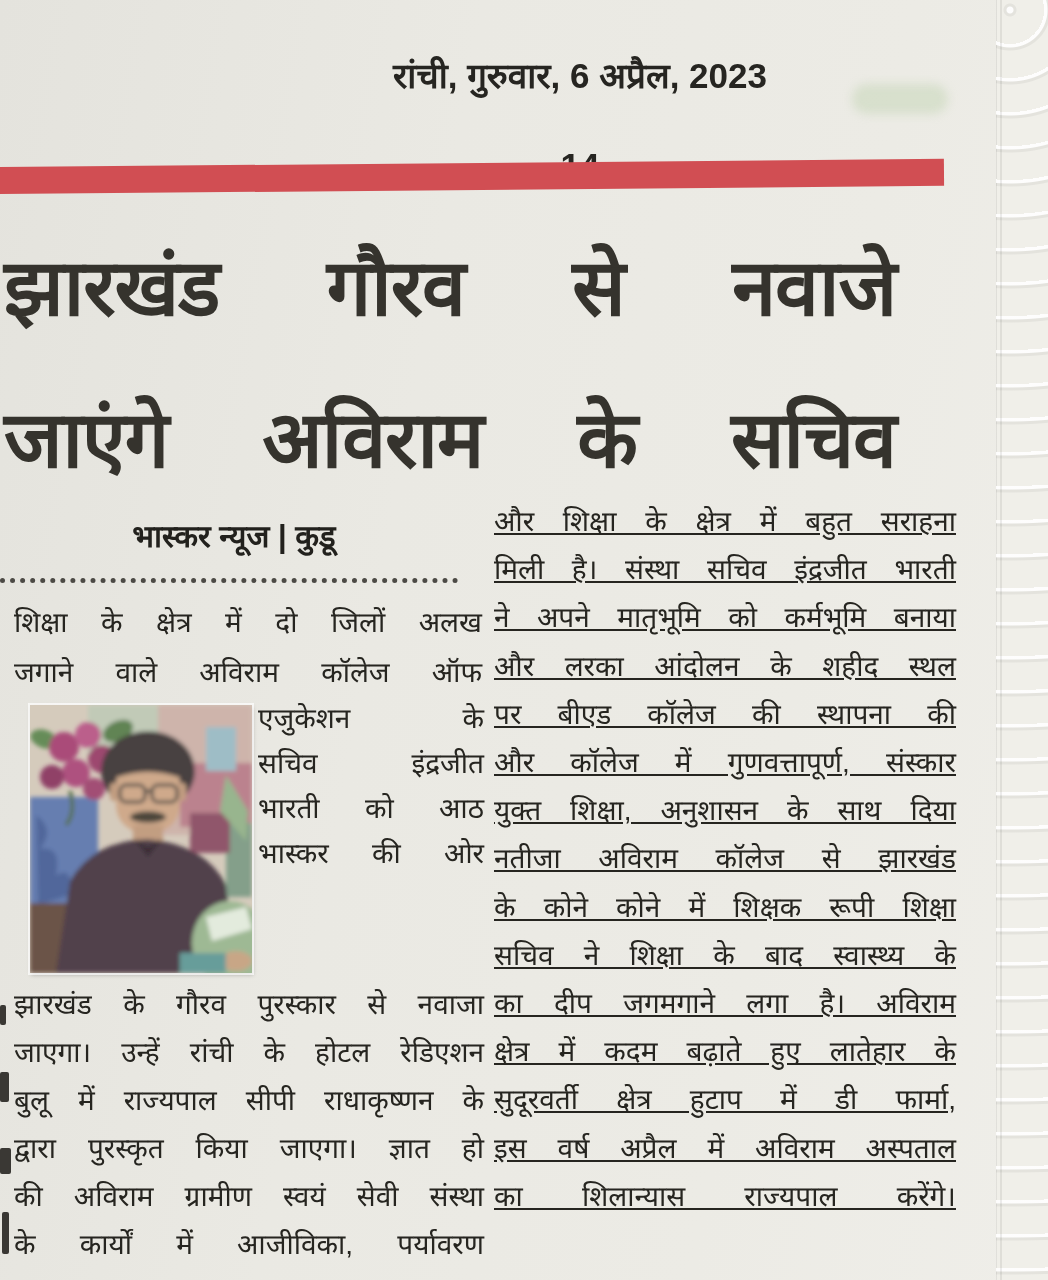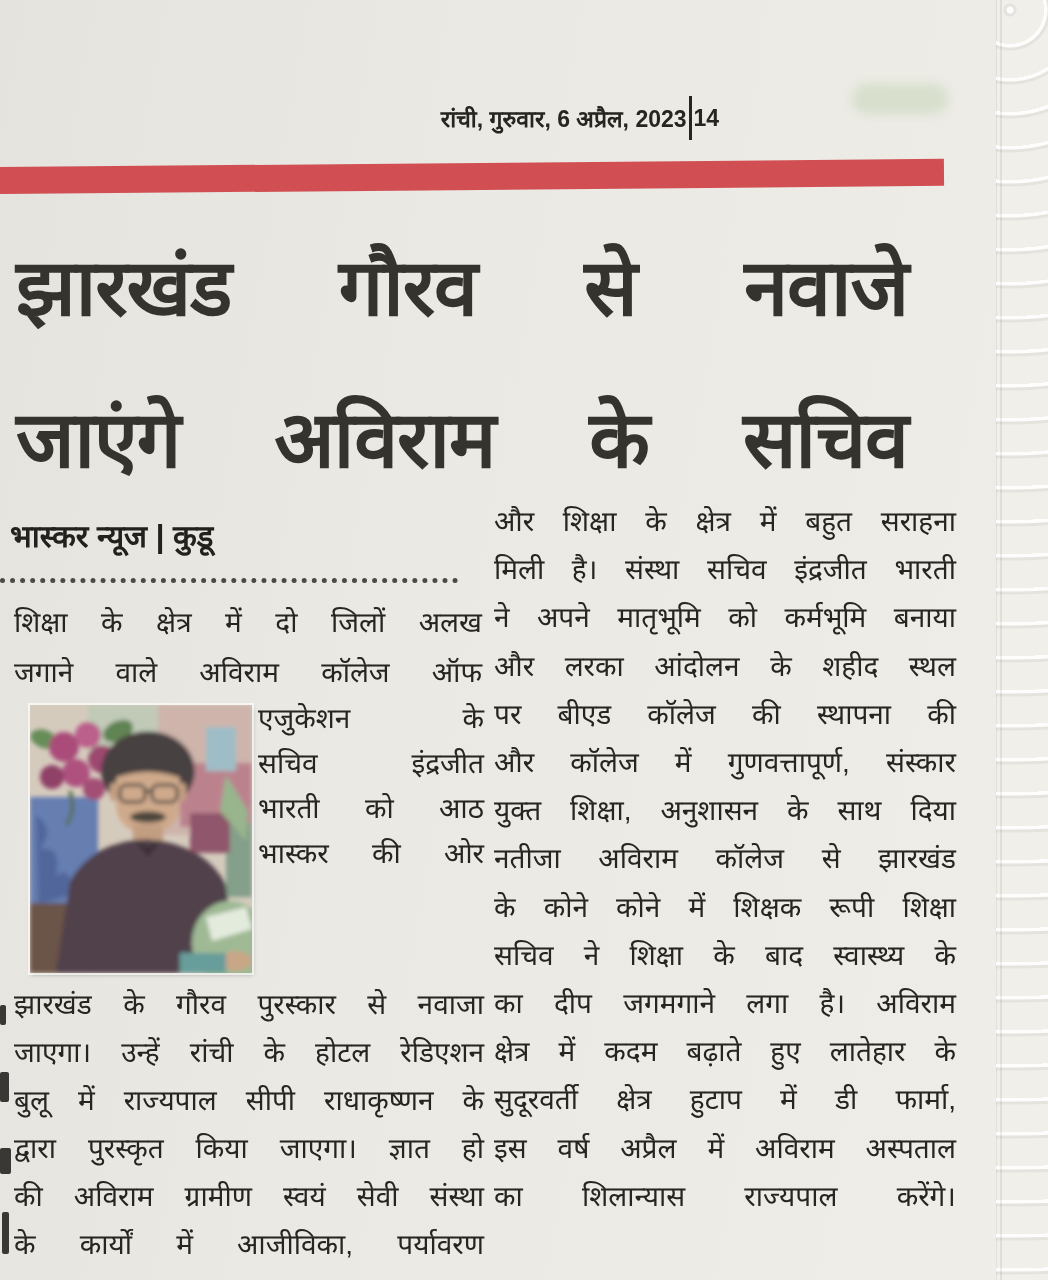--- a/index.html
+++ b/index.html
@@ -30,60 +30,60 @@
     background:rgba(168,199,150,0.30);filter:blur(5px);
   }
   .edge-mark{position:absolute;background:#3a3834;border-radius:2px;}
   .edge-mark.m1{left:0;top:1072px;width:9px;height:30px;}
   .edge-mark.m2{left:0;top:1148px;width:11px;height:26px;}
   .edge-mark.m3{left:2px;top:1212px;width:7px;height:42px;}
   .edge-mark.m4{left:0;top:1005px;width:6px;height:20px;}
 
   .dateline{
     position:absolute;left:300px;top:88px;width:560px;height:60px;
-    display:flex;align-items:center;justify-content:center;gap:2px;
-    font-weight:bold;font-size:23px;color:#262521;
+    display:flex;align-items:center;justify-content:center;gap:24px;
+    font-weight:bold;font-size:35px;color:#262521;flex-direction:column;
   }
   .dateline .bar{width:3px;height:44px;background:#262521;}
 
   .red-rule{
     position:absolute;left:-4px;top:163px;width:948px;height:27px;
     background:var(--accent_bar,#d14e53);
     transform:rotate(-0.5deg);
   }
 
-  .headline{position:absolute;left:16px;top:212px;width:892px;color:#35332d;}
+  .headline{position:absolute;left:4px;top:212px;width:892px;color:#35332d;}
   .headline-line{
     font-size:79px;font-weight:800;line-height:152px;
     letter-spacing:-1px;
     text-align:justify;text-align-last:justify;
     white-space:nowrap;
   }
 
   .byline{
     position:absolute;left:10px;top:514px;width:448px;
-    font-weight:bold;font-size:31px;color:#22211d;
+    text-align:center;font-weight:bold;font-size:31px;color:#22211d;
   }
   .byline-rule{
     position:absolute;left:0;top:568px;width:458px;height:10px;
     border-bottom:5px dotted #4c4a45;
   }
 
   .body-text .line{
     text-align:justify;text-align-last:justify;
     color:#262520;
   }
   .left-intro{position:absolute;left:14px;top:598px;width:468px;font-size:28px;}
   .left-intro .line{line-height:50px;}
   .beside-photo{position:absolute;left:258px;top:696px;width:226px;font-size:28px;}
   .beside-photo .line{line-height:45px;}
   .below-photo{position:absolute;left:14px;top:981px;width:470px;font-size:28px;}
   .below-photo .line{line-height:48px;}
   .right-col{position:absolute;left:494px;top:498px;width:462px;font-size:28px;}
-  .right-col .line{line-height:48.2px;}
+  .right-col .line{line-height:48.2px;text-decoration:underline;}
 
   .photo{
     position:absolute;left:30px;top:705px;width:222px;height:268px;
     box-shadow:0 0 0 2px rgba(255,255,255,.7), 1px 2px 4px rgba(0,0,0,.25);
     background:#cfc4b4;overflow:hidden;
   }
   .photo svg{display:block;width:100%;height:100%;}
 </style>
 </head>
 <body>

